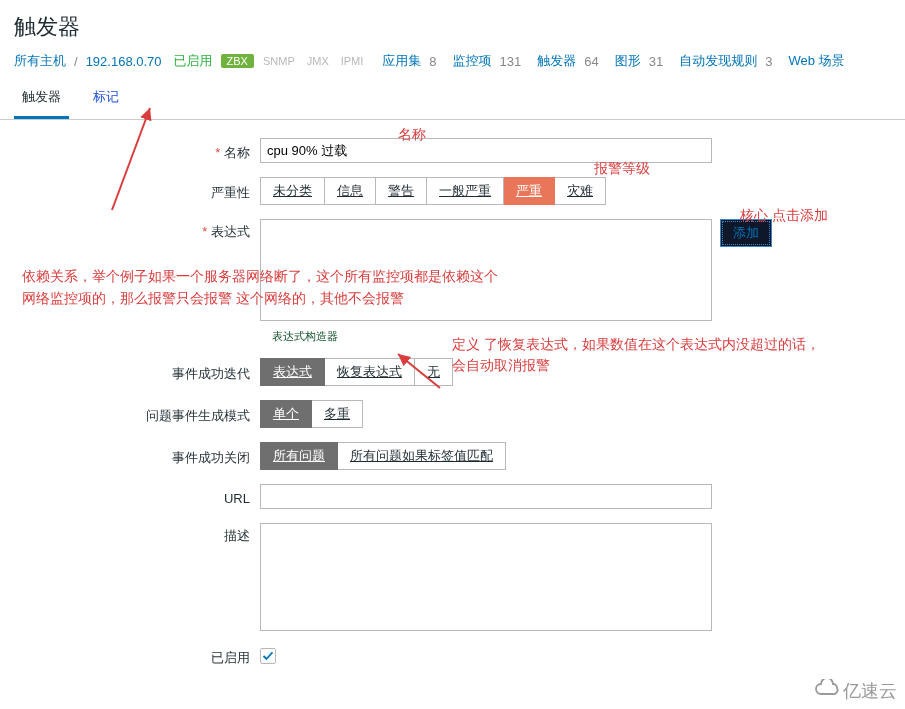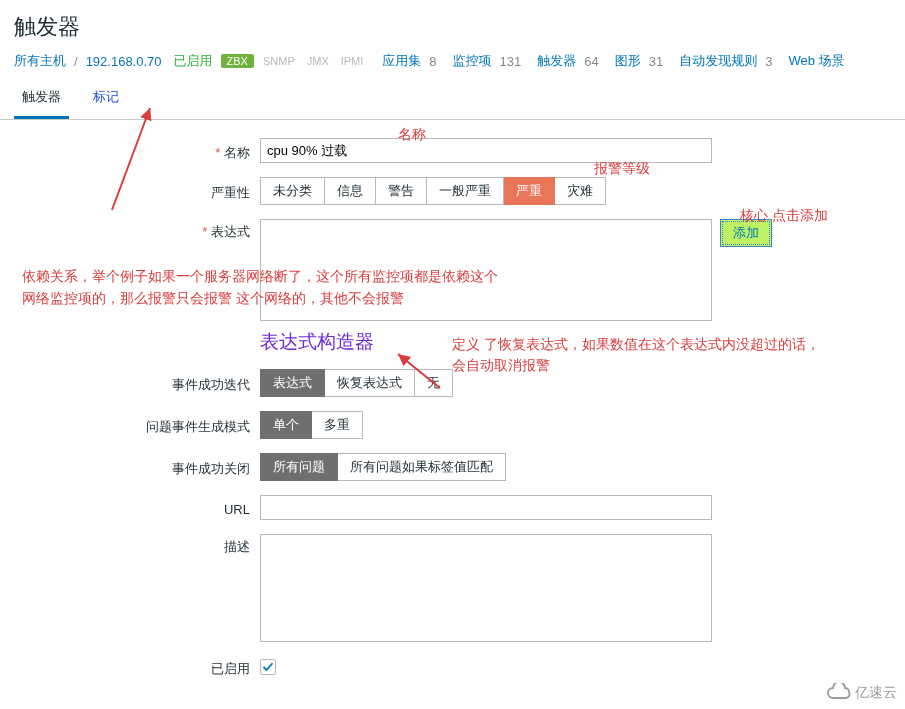--- a/index.html
+++ b/index.html
@@ -90,20 +90,21 @@
   }
   .name-input { width: 452px; }
   .seg-group { display: flex; }
   .seg {
     border: 1px solid #b8b8b8;
     padding: 4px 12px;
     font-size: 13px;
     background: #fff;
     cursor: pointer;
     color: #1f2c33;
+    text-decoration: underline;
   }
   .seg + .seg { border-left: none; }
   .seg.active {
     background: #6f6f6f;
     color: #fff;
     border-color: #6f6f6f;
   }
   .seg.sev-selected {
     background: #e97659;
     color: #fff;
@@ -115,34 +116,35 @@
     resize: none;
   }
   .desc-area {
     width: 452px;
     height: 108px;
     resize: none;
   }
   .btn-add {
     margin-left: 8px;
     border: 1px solid #3a87c7;
-    background: #bef264;
+    background: #0f172a;
     color: #0275b8;
     padding: 4px 12px;
     cursor: pointer;
     font-size: 13px;
     outline: 1px dotted #3a87c7;
     outline-offset: -3px;
   }
   .link-below {
-    color: #6d28d9;
+    color: #14532d;
     cursor: pointer;
     margin-top: 2px;
     display: block;
-    font-size: 19px;
+    font-size: 11px;
+    margin-left: 12px;
   }
   .checkbox {
     width: 16px; height: 16px;
     border: 1px solid #b8b8b8;
     border-radius: 2px;
     cursor: pointer;
     display: inline-flex;
     align-items: center;
     justify-content: center;
   }
@@ -153,23 +155,23 @@
     font-size: 14px;
     position: absolute;
     pointer-events: none;
   }
   .annot-text { white-space: nowrap; }
   svg.arrow { position: absolute; pointer-events: none; }
   .watermark {
     position: fixed;
     right: 8px; bottom: 6px;
     color: #999;
-    font-size: 14px;
-    display: flex;
-    align-items: center;
+    font-size: 18px;
+    display: flex;
+    align-items: flex-start;
   }
 </style>
 </head>
 <body>
 
 <div class="page-title">触发器</div>
 
 <div class="top-nav">
   <span class="link">所有主机</span>
   <span class="slash">/</span>

